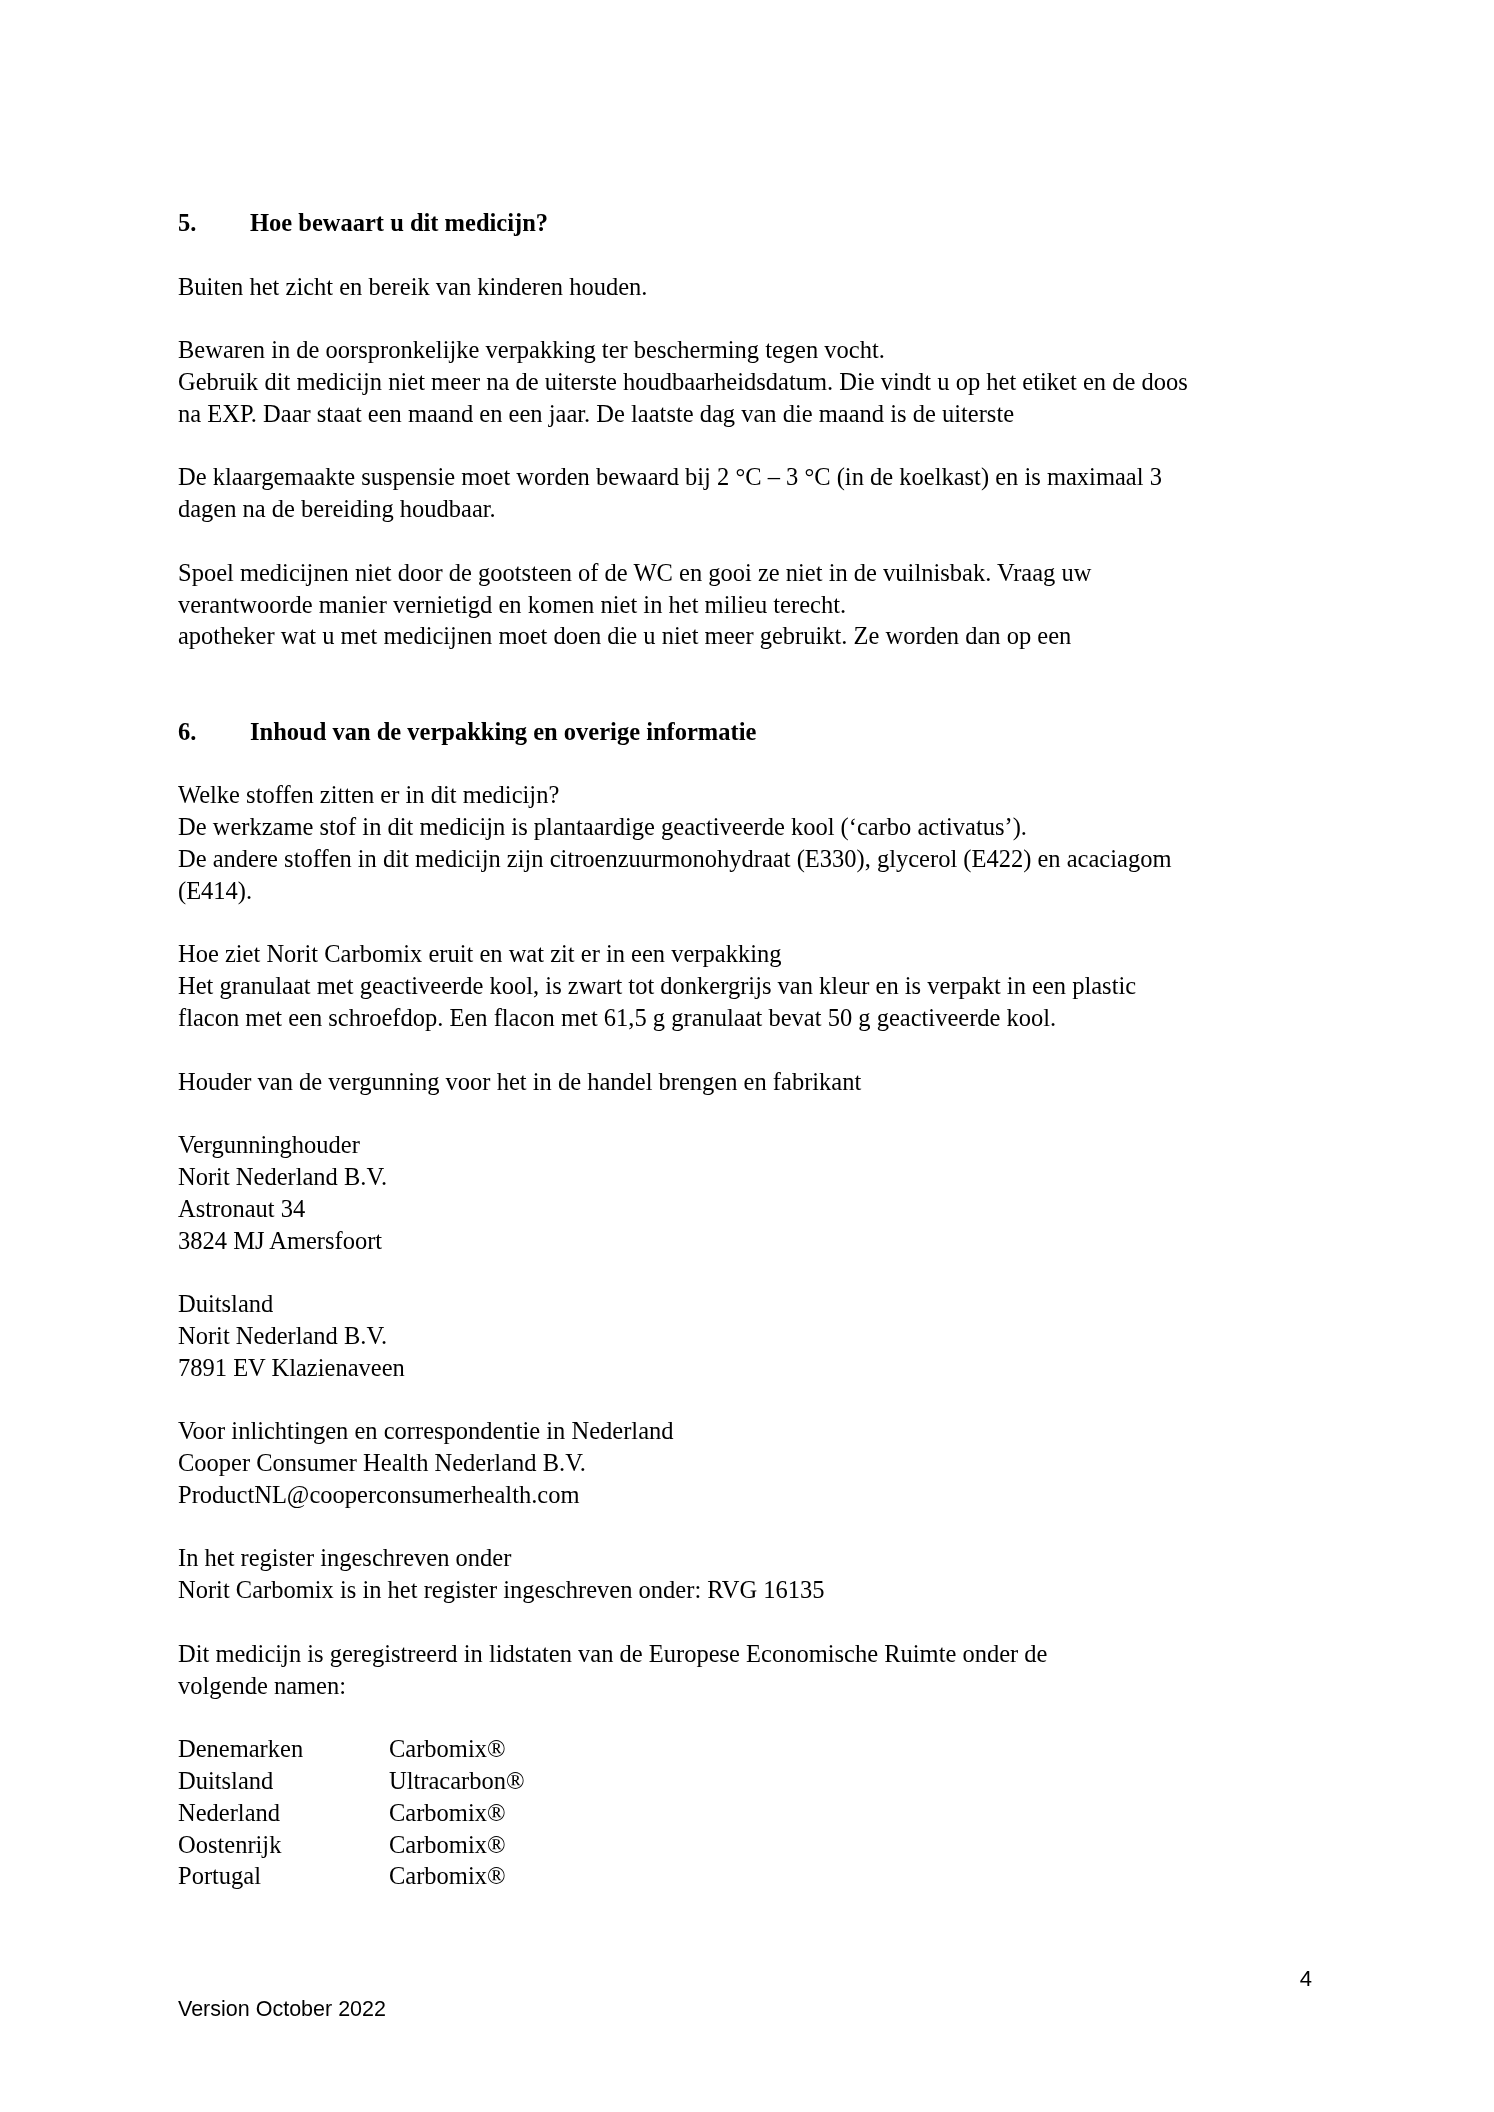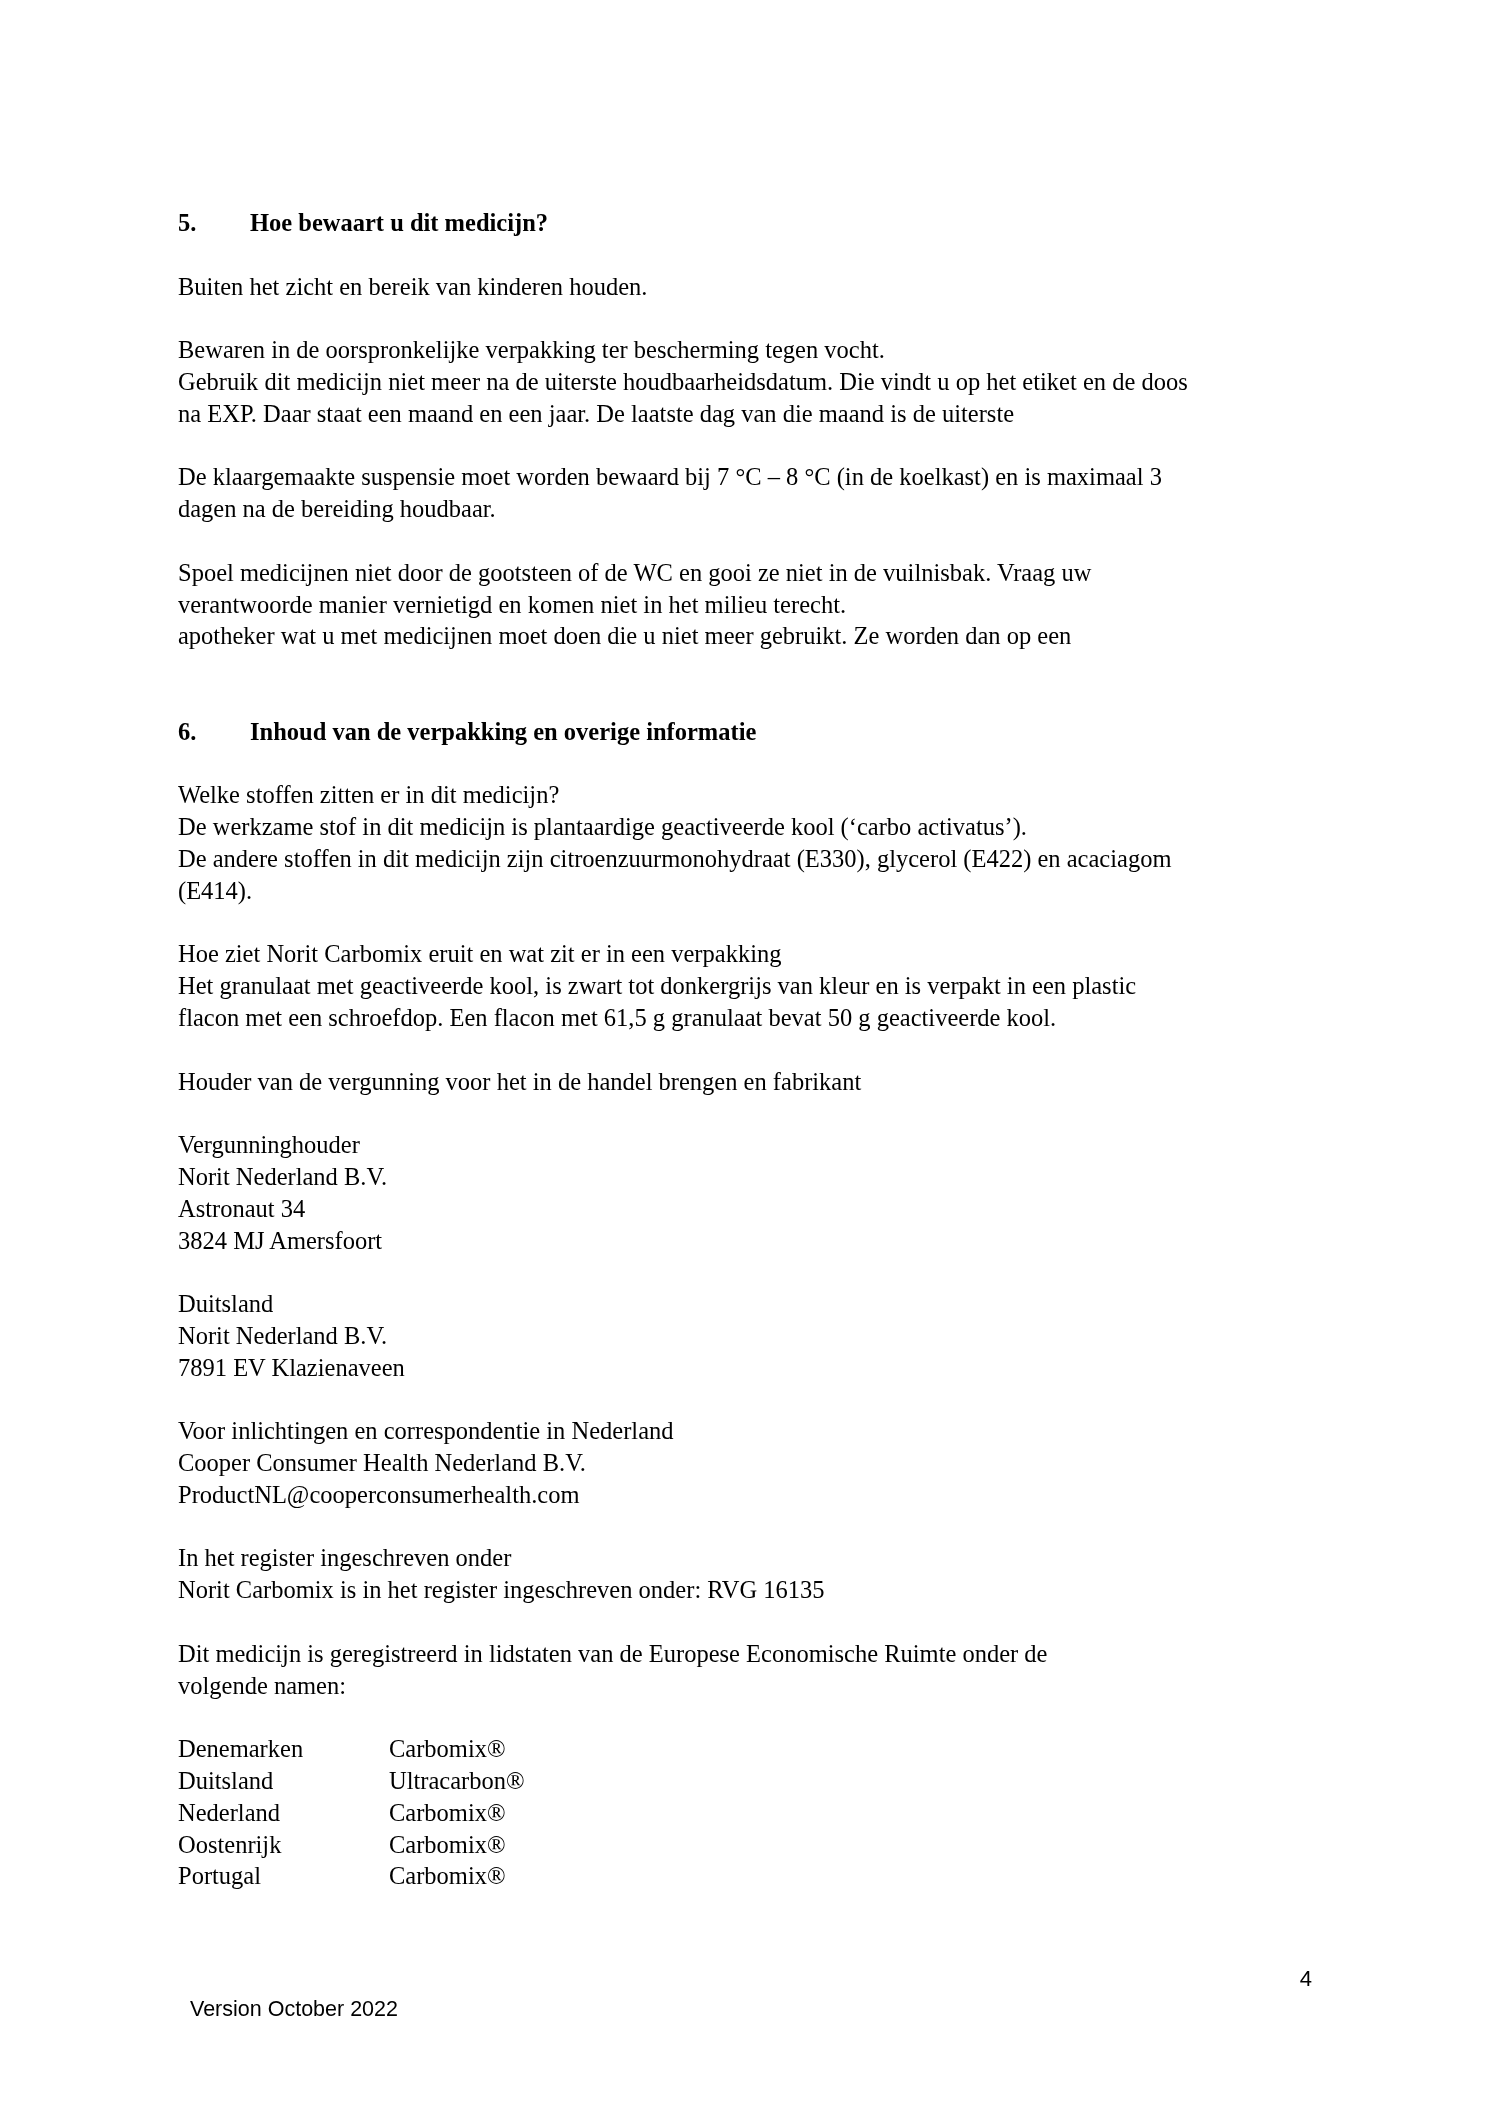--- a/index.html
+++ b/index.html
@@ -31,21 +31,21 @@
   .page-number {
     position: absolute;
     top: 1966px;
     right: 182px;
     font-family: "Liberation Sans", sans-serif;
     font-size: 22px;
     line-height: 26px;
   }
   .footer {
     position: absolute;
-    left: 190px;
+    left: 178px;
     top: 1996px;
     font-family: "Liberation Sans", sans-serif;
     font-size: 21.5px;
     line-height: 26px;
   }
 </style>
 </head>
 <body>
 
 <div class="page">
@@ -60,21 +60,21 @@
       <div class="ln">Buiten het zicht en bereik van kinderen houden.</div>
     </div>
 
     <div class="block">
       <div class="ln">Bewaren in de oorspronkelijke verpakking ter bescherming tegen vocht.</div>
       <div class="ln">Gebruik dit medicijn niet meer na de uiterste houdbaarheidsdatum. Die vindt u op het etiket en de doos</div>
       <div class="ln">na EXP. Daar staat een maand en een jaar. De laatste dag van die maand is de uiterste</div>
     </div>
 
     <div class="block">
-      <div class="ln">De klaargemaakte suspensie moet worden bewaard bij 7 °C – 8 °C (in de koelkast) en is maximaal 3</div>
+      <div class="ln">De klaargemaakte suspensie moet worden bewaard bij 2 °C – 3 °C (in de koelkast) en is maximaal 3</div>
       <div class="ln">dagen na de bereiding houdbaar.</div>
     </div>
 
     <div class="block-xl">
       <div class="ln">Spoel medicijnen niet door de gootsteen of de WC en gooi ze niet in de vuilnisbak. Vraag uw</div>
       <div class="ln">verantwoorde manier vernietigd en komen niet in het milieu terecht.</div>
       <div class="ln">apotheker wat u met medicijnen moet doen die u niet meer gebruikt. Ze worden dan op een</div>
     </div>
 
     <div class="sec-heading block">

